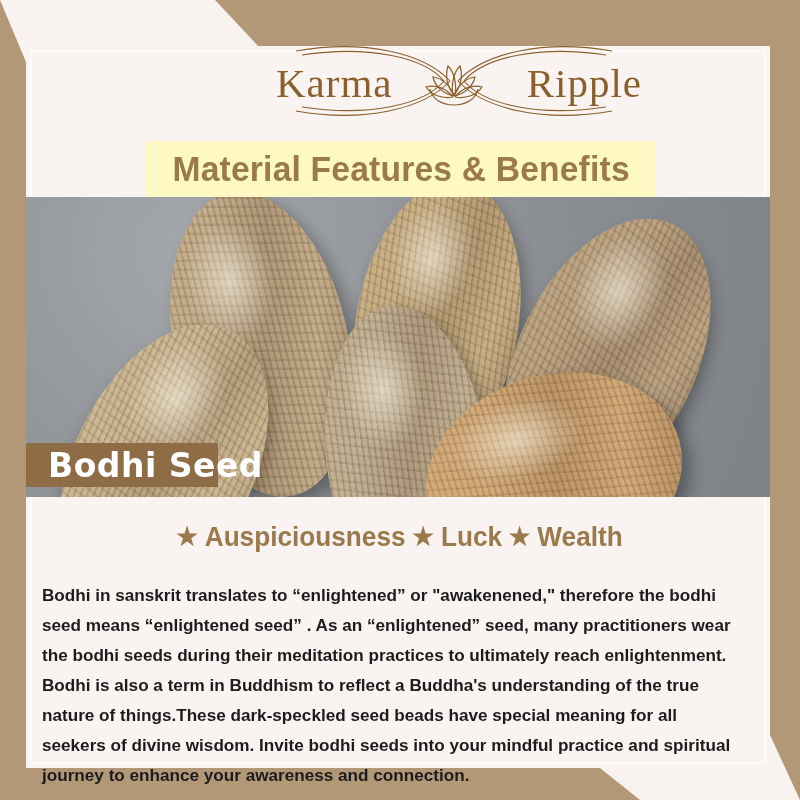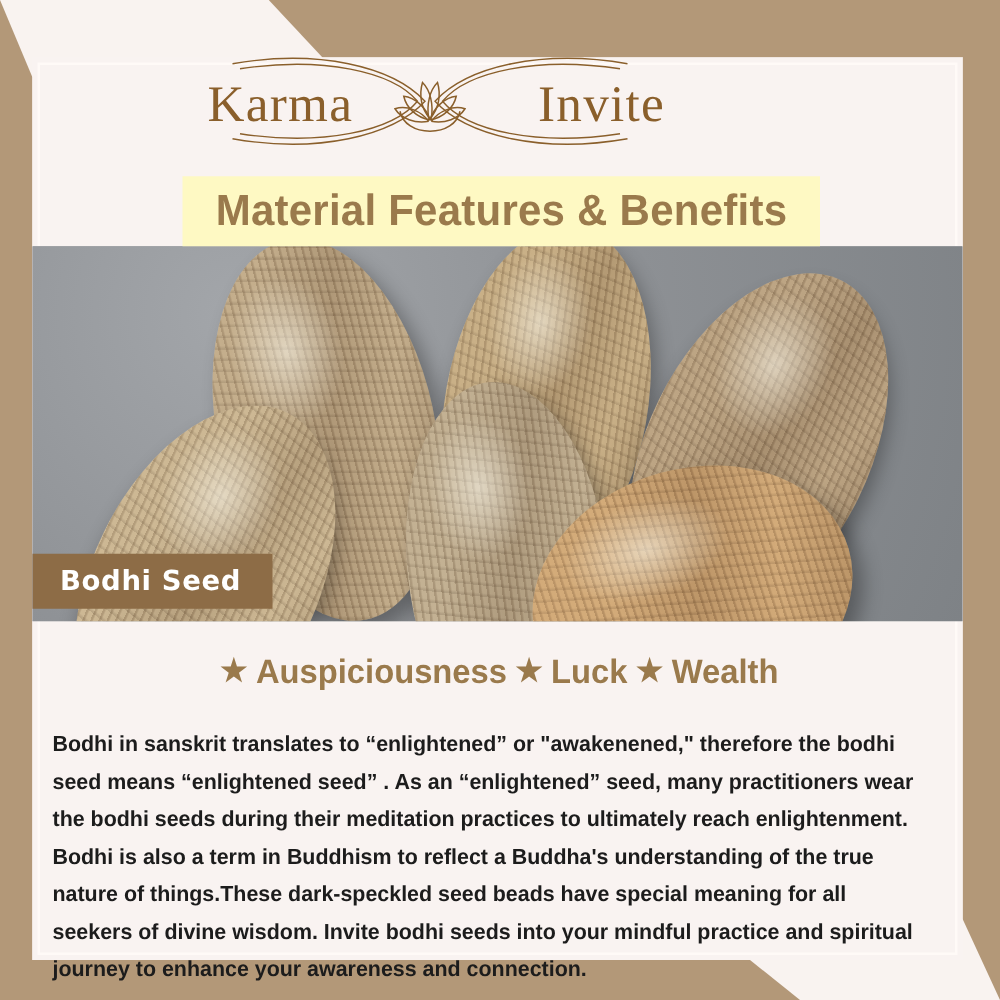--- a/index.html
+++ b/index.html
@@ -67,25 +67,25 @@
     width: 736px; height: 714px;
     border: 2px solid #fffaf7;
     box-sizing: border-box;
     z-index: 3;
     pointer-events: none;
   }
 
   
   .logo-wrap {
     position: absolute;
-    left: 12px; top: 30px;
+    left: 0; top: 30px;
     width: 664px; height: 105px;
     display: flex;
     align-items: center;
-    justify-content: center;
+    justify-content: flex-end;
     z-index: 5;
   }
   .logo-svg-holder {
     position: relative;
     width: 420px;
     height: 100px;
   }
   .logo-svg-holder svg {
     position: absolute;
     left: 0; top: 0;
@@ -181,21 +181,21 @@
     left: 26px; top: 443px;
     width: 192px; height: 44px;
     background: #8d6c46;
     display: flex;
     align-items: center;
     z-index: 7;
   }
   .seed-tag-text {
     font-family: "DejaVu Sans", "Liberation Sans", sans-serif;
     font-weight: bold;
-    font-size: 22px;
+    font-size: 33px;
     color: #ffffff;
     margin-left: 22px;
     letter-spacing: 0.5px;
     white-space: nowrap;
   }
 
   
   .benefits {
     position: absolute;
     left: 26px; top: 522px;
@@ -258,21 +258,21 @@
           <path d="M210,62 C203,54 201,43 204,33 C210,39 213,50 211,62"></path>
           <path d="M210,62 C217,54 219,43 216,33 C210,39 207,50 209,62"></path>
           <path d="M210,63 C199,61 191,53 189,44 C198,45 207,53 210,63"></path>
           <path d="M210,63 C221,61 229,53 231,44 C222,45 213,53 210,63"></path>
           <path d="M209,64 C198,66 187,62 182,54 C192,51 203,56 209,64"></path>
           <path d="M211,64 C222,66 233,62 238,54 C228,51 217,56 211,64"></path>
           <path d="M186,56 C188,66 198,72 210,72 C222,72 232,66 234,56"></path>
         </g>
       </svg>
       <span class="logo-word left">Karma</span>
-      <span class="logo-word right">Invite</span>
+      <span class="logo-word right">Ripple</span>
     </div>
   </div>
 
   <div class="title-banner">
     <span class="title-text">Material Features &amp; Benefits</span>
   </div>
 
   <div class="photo">
     <div class="photo-bg"></div>
 

